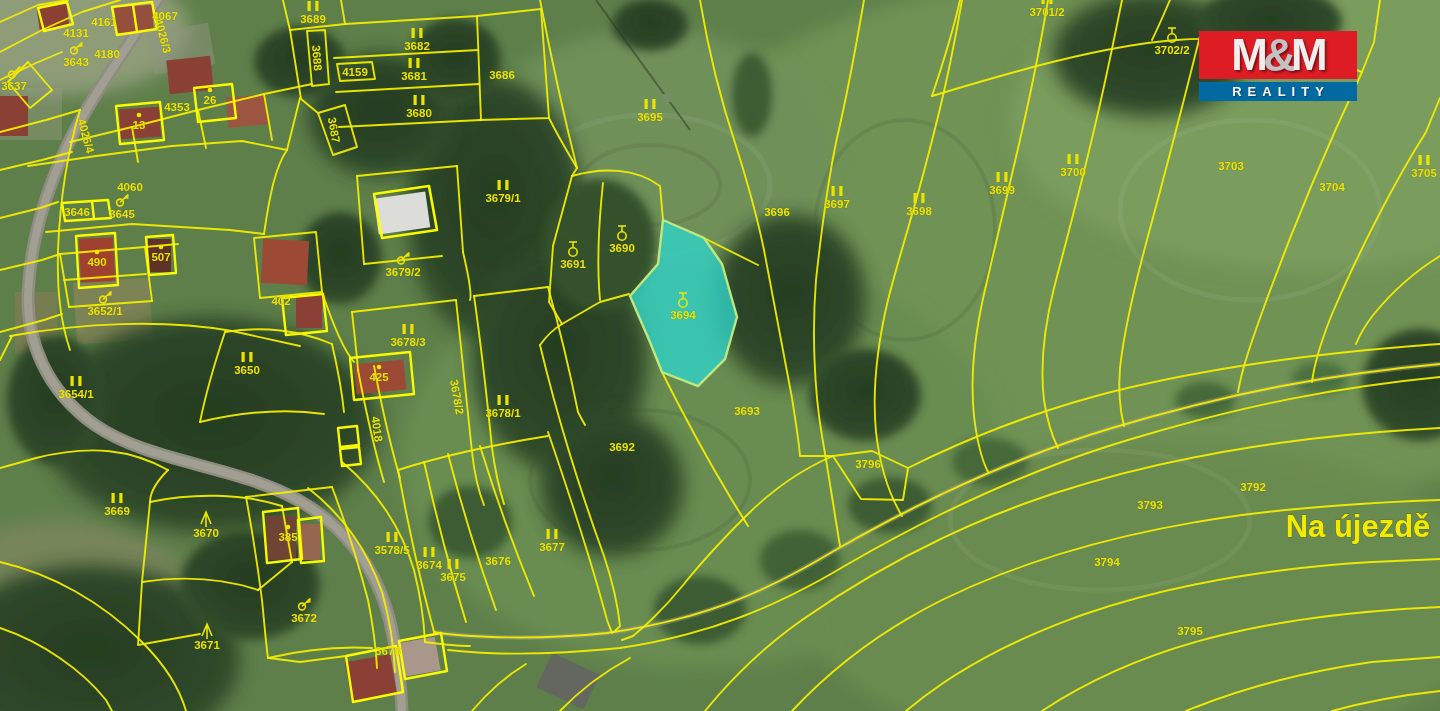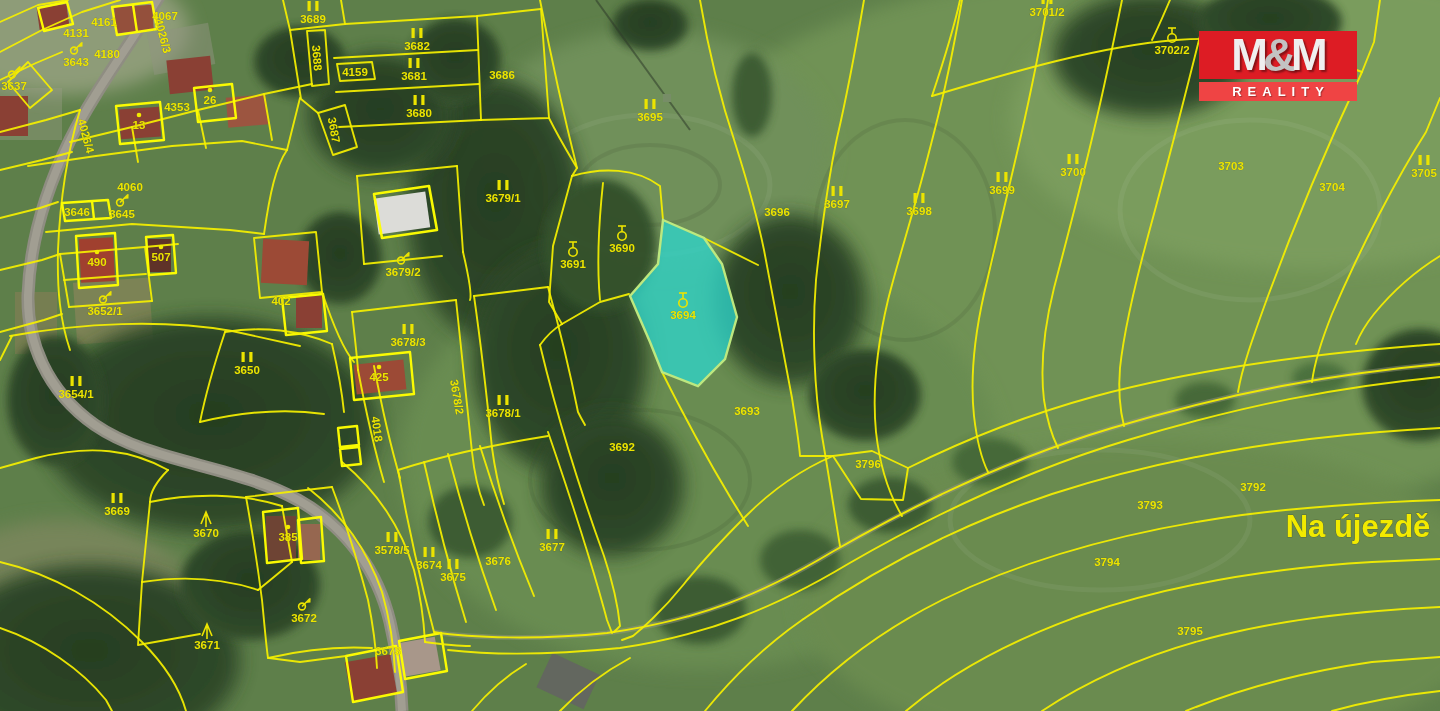--- a/index.html
+++ b/index.html
@@ -624,15 +624,15 @@
       </g>
   <text id="areaLabel" class="area-lbl" x="1358" y="537">Na újezdě</text>
 </svg>
 
 <div class="logo">
   <div class="logo-top" id="logoTop" style="background: rgb(221, 28, 36);">
         <span>M</span>
         <span class="amp">&amp;</span>
         <span>M</span>
       </div>
-  <div class="logo-bottom" id="logoBottom" style="background: #ef4444;">REALITY</div>
+  <div class="logo-bottom" id="logoBottom" style="background: #0369a1;">REALITY</div>
 </div>
 </div>
 
 </body></html>

